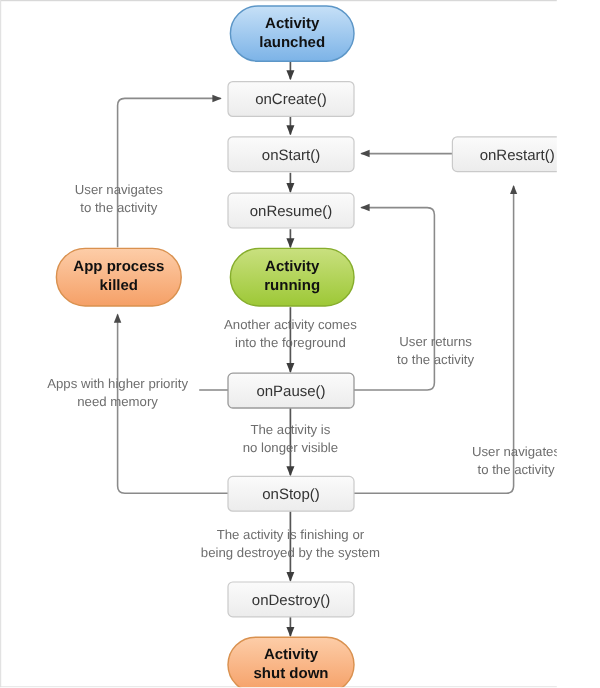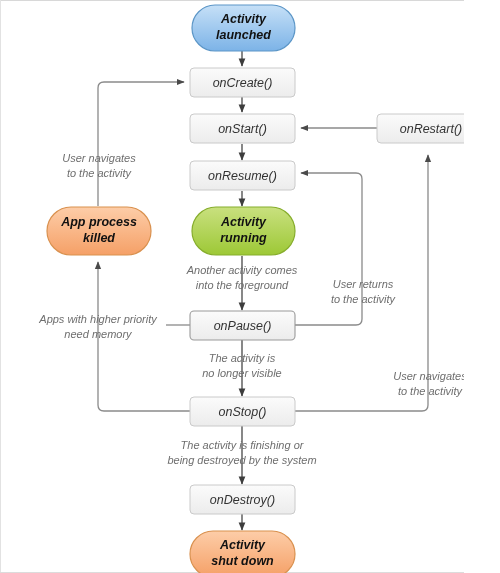--- a/index.html
+++ b/index.html
@@ -7,21 +7,20 @@
     padding: 0;
     background: #ffffff;
   }
   #page {
     position: relative;
     width: 464px;
     height: 573px;
     background: #ffffff;
     font-family: "Liberation Sans", sans-serif;
     overflow: hidden;
-    font-style: italic;
   }
   #page-border-top {
     position: absolute;
     left: 0; top: 0;
     width: 500px;
     height: 1px;
     background: #d8d8d8;
   }
   #page-border-left {
     position: absolute;

